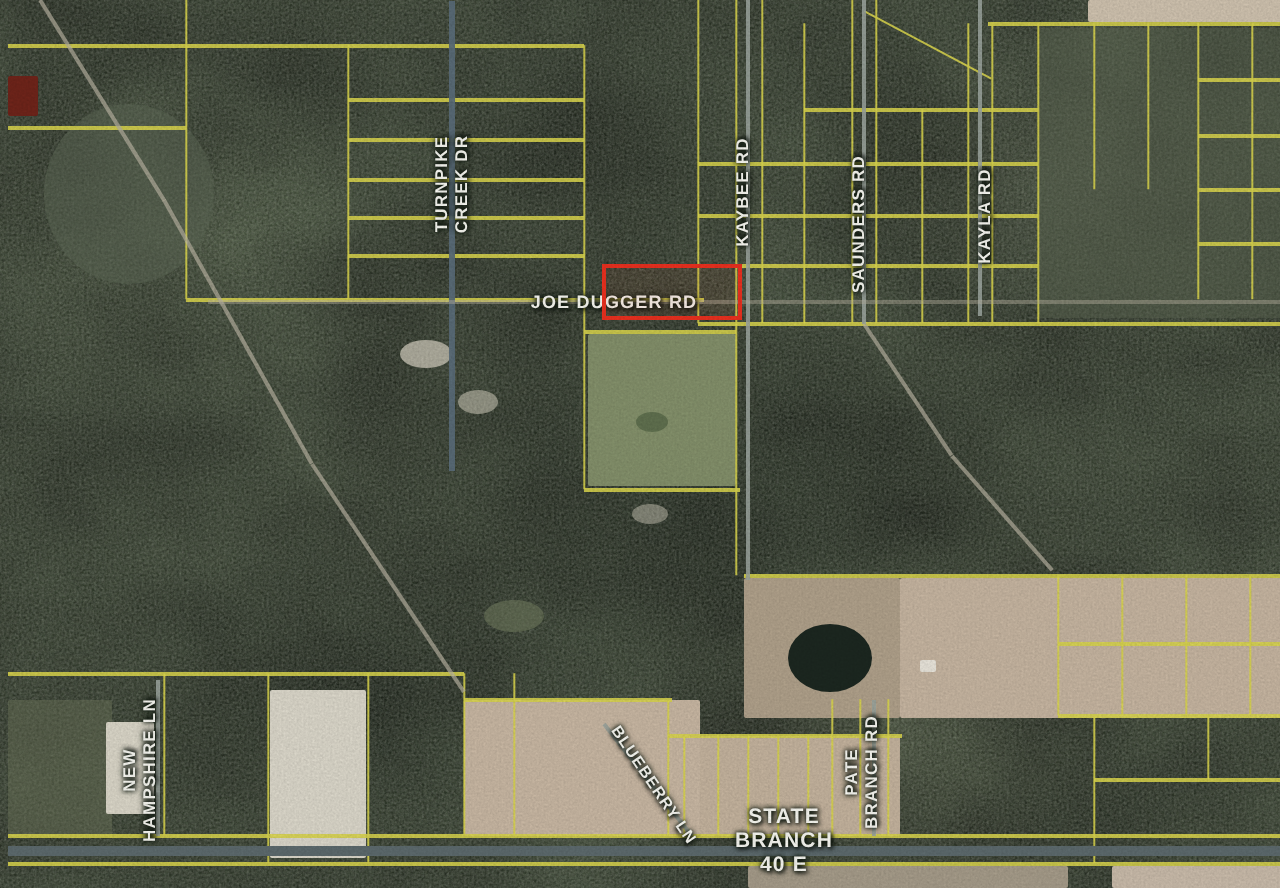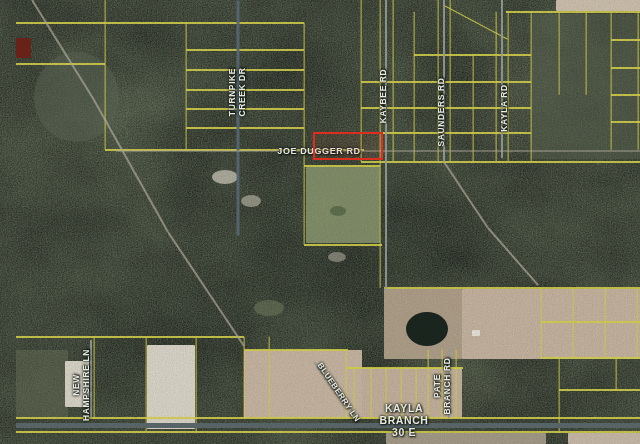--- a/index.html
+++ b/index.html
@@ -9,21 +9,21 @@
     background-color:#47533f;
     background-image:
       radial-gradient(240px 160px at 12% 28%, rgba(92,106,80,.55), transparent 60%),
       radial-gradient(300px 200px at 55% 55%, rgba(36,46,34,.50), transparent 60%),
       radial-gradient(200px 140px at 85% 20%, rgba(98,108,86,.50), transparent 60%),
       radial-gradient(260px 160px at 30% 80%, rgba(40,50,38,.45), transparent 60%),
       radial-gradient(180px 120px at 70% 85%, rgba(92,100,76,.40), transparent 60%),
       radial-gradient(220px 150px at 45% 15%, rgba(52,62,48,.45), transparent 60%);
   }
   .tex{position:absolute;left:0;top:0;pointer-events:none;}
-  #features{position:absolute;left:16px;top:0;width:524px;height:444px;}
+  #features{position:absolute;left:4px;top:0;width:524px;height:444px;}
   .patch{position:absolute;}
   .field{background-image:repeating-linear-gradient(90deg,
       rgba(70,58,44,.18) 0 2px, rgba(255,255,255,.07) 2px 4px, transparent 4px 8px);}
   .seg{position:absolute;transform-origin:0 50%;}
   .maplabel{
     position:absolute;color:#f4f4ee;font-weight:700;letter-spacing:.6px;
     white-space:nowrap;text-align:center;line-height:1.12;
     text-shadow:0 0 2px #141f14, 0 0 3px #141f14, 1px 1px 2px rgba(0,0,0,.85);
   }
   .highlight{position:absolute;border-style:solid;background:rgba(255,60,40,.06);}
@@ -181,23 +181,23 @@
         <div>HAMPSHIRE LN</div>
       </div>
       <div class="maplabel" style="left: 322px; top: 393px; font-size: 8px; transform: translate(-50%, -50%) rotate(56deg);">
         <div>BLUEBERRY LN</div>
       </div>
       <div class="maplabel" style="left: 427px; top: 386px; font-size: 8.5px; transform: translate(-50%, -50%) rotate(-90deg);">
         <div>PATE</div>
         <div>BRANCH RD</div>
       </div>
       <div class="maplabel" style="left: 388px; top: 421px; font-size: 10.5px; transform: translate(-50%, -50%) rotate(0deg);">
-        <div>KAYLA</div>
+        <div>STATE</div>
         <div>BRANCH</div>
-        <div>30 E</div>
+        <div>40 E</div>
       </div>
       <div class="highlight" style="left: 297px; top: 132px; width: 66px; height: 24px; border-width: 2px; border-color: rgb(232, 48, 31);"></div>
     </div>
 
   <svg class="tex" width="640" height="444" style="opacity:.16">
     <rect width="640" height="444" filter="url(#speckleTop)"></rect>
   </svg>
 
 </div>
 

